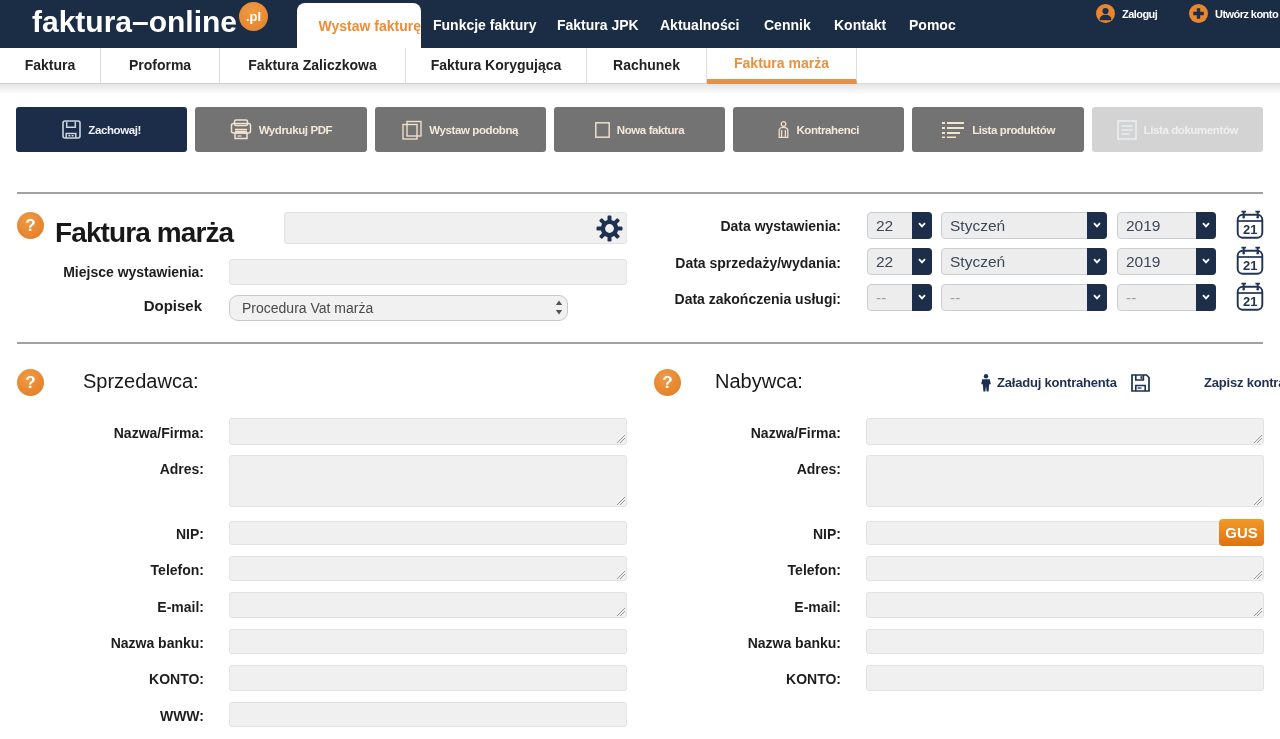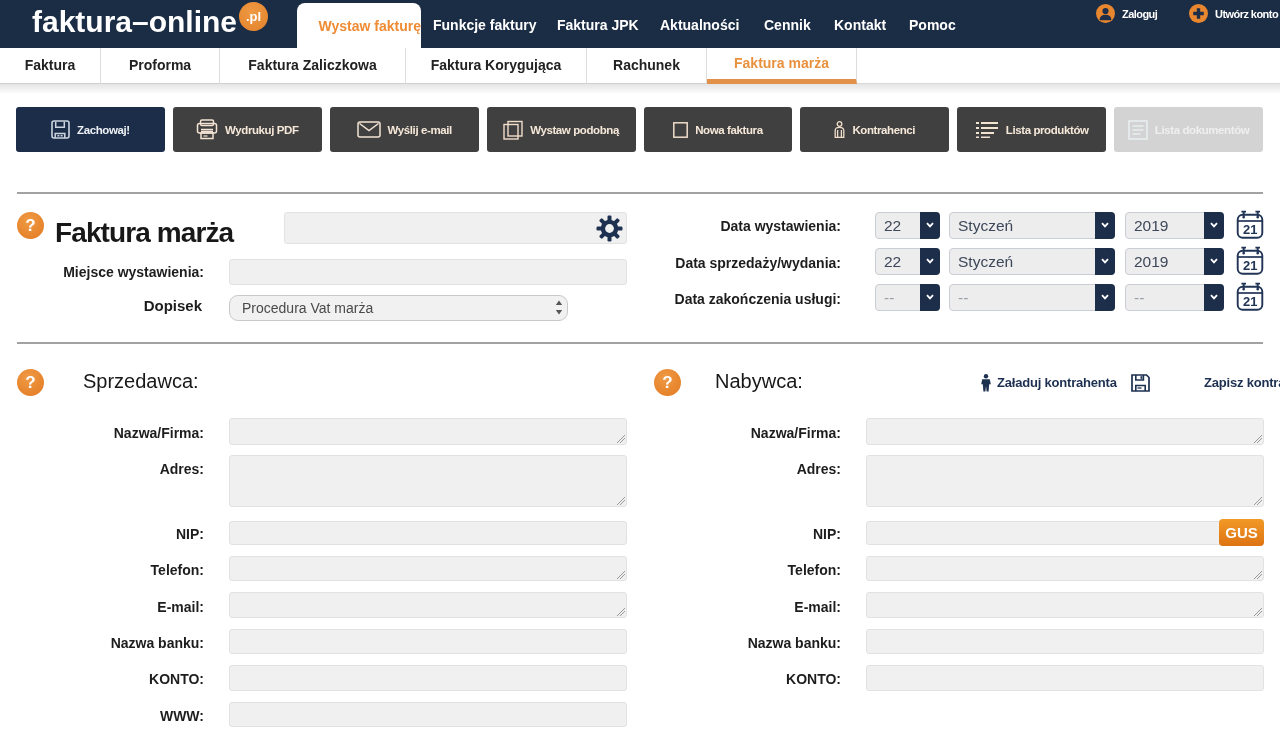--- a/index.html
+++ b/index.html
@@ -21,21 +21,21 @@
 
   
   .tabrow { position:absolute; left:0; top:48px; width:1280px; height:36px; background:#fff; border-bottom:1px solid #d9d9d9; }
   .tabshadow { position:absolute; left:0; top:84px; width:1280px; height:9px; background:linear-gradient(#e4e4e4, #fbfbfb); }
   .tab { position:absolute; top:48px; height:36px; line-height:35px; text-align:center; font-size:14px; font-weight:bold;
     color:#222; border-right:1px solid #ddd; border-bottom:1px solid #cfcfcf; background:#fff; }
   .tab.active { color:#e8913f; border-bottom:5px solid #e2914a; line-height:31px; }
 
   
   .toolbar { position:absolute; left:16px; top:107px; width:1247px; height:45px; display:flex; gap:8px; }
-  .tbtn { flex:1 1 0; height:45px; border-radius:3px; background:#404040; color:#f6e8d9; font-size:11.5px; font-weight:bold; letter-spacing:-0.4px;
+  .tbtn { flex:1 1 0; height:45px; border-radius:3px; background:#737373; color:#f6e8d9; font-size:11.5px; font-weight:bold; letter-spacing:-0.4px;
     display:flex; align-items:center; justify-content:center; gap:7px; }
   .tbtn svg { flex:0 0 auto; }
   .tbtn.dark { background:#1c2d49; color:#eef1f5; }
   .tbtn.off { background:#d3d3d3; color:#efefef; }
 
   .hr { position:absolute; left:17px; width:1246px; height:2px; background:#a2a2a2; }
 
   
   .qmark { position:absolute; width:27px; height:27px; border-radius:50%;
     background:radial-gradient(circle at 42% 32%, #f09a44, #e17a22); color:#fff; font-size:17px; font-weight:bold;
@@ -43,21 +43,21 @@
   h1.title { position:absolute; left:55px; top:217px; font-size:28px; font-weight:bold; color:#181818; letter-spacing:-0.9px; }
   .h2t { position:absolute; font-size:20px; font-weight:normal; color:#181818; }
   .lab { position:absolute; font-size:14px; font-weight:bold; color:#1d1d1d; text-align:right; }
   .fld { position:absolute; background:#f0f0f0; border:1px solid #e2e2e2; border-radius:3px; }
   .ta { background-image:linear-gradient(135deg, transparent 0 48%, #999 48% 55%, transparent 55% 65%, #999 65% 72%, transparent 72%);
     background-repeat:no-repeat; background-position:right 1px bottom 1px; background-size:8px 8px; }
   .sel { position:absolute; background:#f1f1f1; border:1px solid #c9c9c9; border-radius:9px; font-size:15px; color:#4a4a4a; }
 
   
   .dsel { position:absolute; height:27px; background:#ededed; border:1px solid #c9cdd4; border-radius:4px;
-    font-size:15.5px; color:#3c4759; line-height:25px; padding-left:8px;margin-left:8px; }
+    font-size:15.5px; color:#3c4759; line-height:25px; padding-left:8px; }
   .dsel .arr { position:absolute; right:-1px; top:-1px; width:20px; height:27px; background:#1d2e4a; border-radius:0 4px 4px 0; }
   .dsel .arr svg { position:absolute; left:6px; top:10px; }
 
   .navyt { color:#1d3050; font-weight:bold; font-size:13px; position:absolute; white-space:nowrap; letter-spacing:-0.2px; }
 </style>
 </head>
 <body>
 <div id="page">
 
   <div class="header">
@@ -95,24 +95,20 @@
           <path d="M4.2 18 v-4.6 h9.6 V18" fill="none" stroke="#ccd5e0" stroke-width="1.5"></path>
           <path d="M6.4 15.7 h2 M9.6 15.7 h2" stroke="#ccd5e0" stroke-width="1.5"></path>
         </svg>Zachowaj!</div>
     <div class="tbtn"><svg width="22" height="21" viewBox="0 0 22 21">
           <rect x="4.5" y="1" width="13" height="5.5" rx="1.5" fill="none" stroke="#f3e3d3" stroke-width="1.5"></rect>
           <rect x="1.5" y="4.5" width="19" height="9.5" rx="2" fill="none" stroke="#f3e3d3" stroke-width="1.5"></rect>
           <path d="M5 10.5 h12 M5 12.5 h12" stroke="#f3e3d3" stroke-width="1.3"></path>
           <rect x="5" y="14" width="12" height="5.5" fill="none" stroke="#f3e3d3" stroke-width="1.5"></rect>
           <path d="M7.5 17 h4" stroke="#f3e3d3" stroke-width="1.2"></path>
         </svg>Wydrukuj PDF</div>
-    <div class="tbtn"><svg width="24" height="17" viewBox="0 0 24 17">
-          <rect x="1" y="1" width="22" height="15" rx="2" fill="none" stroke="#f3e3d3" stroke-width="1.5"></rect>
-          <path d="M2.5 2.5 L12 9.5 L21.5 2.5" fill="none" stroke="#f3e3d3" stroke-width="1.5"></path>
-        </svg>Wyślij e-mail</div>
     <div class="tbtn"><svg width="20" height="20" viewBox="0 0 20 20">
           <rect x="5" y="1.5" width="14" height="14.5" fill="none" stroke="#f0ddca" stroke-width="1.4"></rect>
           <rect x="1" y="4.5" width="14" height="14.5" fill="none" stroke="#f0ddca" stroke-width="1.4"></rect>
         </svg>Wystaw podobną</div>
     <div class="tbtn"><svg width="15" height="16" viewBox="0 0 15 16">
           <rect x="0.8" y="0.8" width="13.4" height="14.4" fill="none" stroke="#f0ddca" stroke-width="1.5"></rect>
         </svg>Nowa faktura</div>
     <div class="tbtn"><svg width="11" height="17" viewBox="0 0 11 17">
           <circle cx="5.5" cy="3" r="2.3" fill="none" stroke="#f0ddca" stroke-width="1.3"></circle>
           <path d="M1.2 16.5 v-7 q0-3.2 4.3-3.2 t4.3 3.2 v7 Z M3.6 9 v7.5 M7.4 9 v7.5" fill="none" stroke="#f0ddca" stroke-width="1.3"></path>

